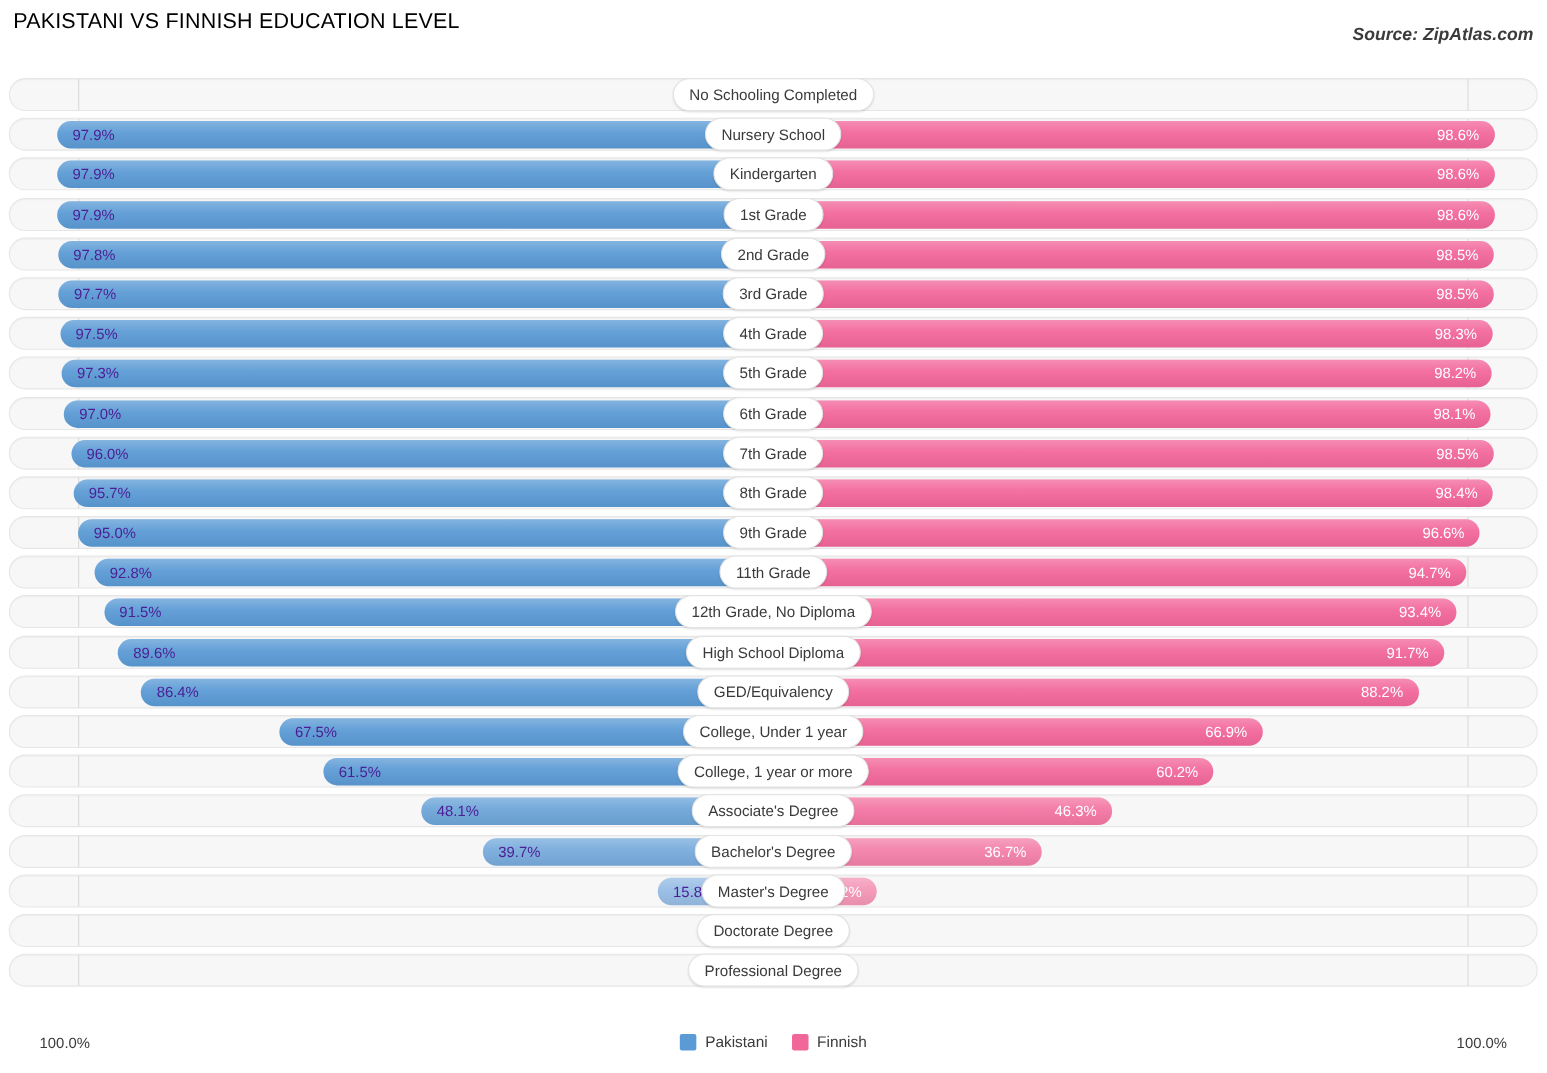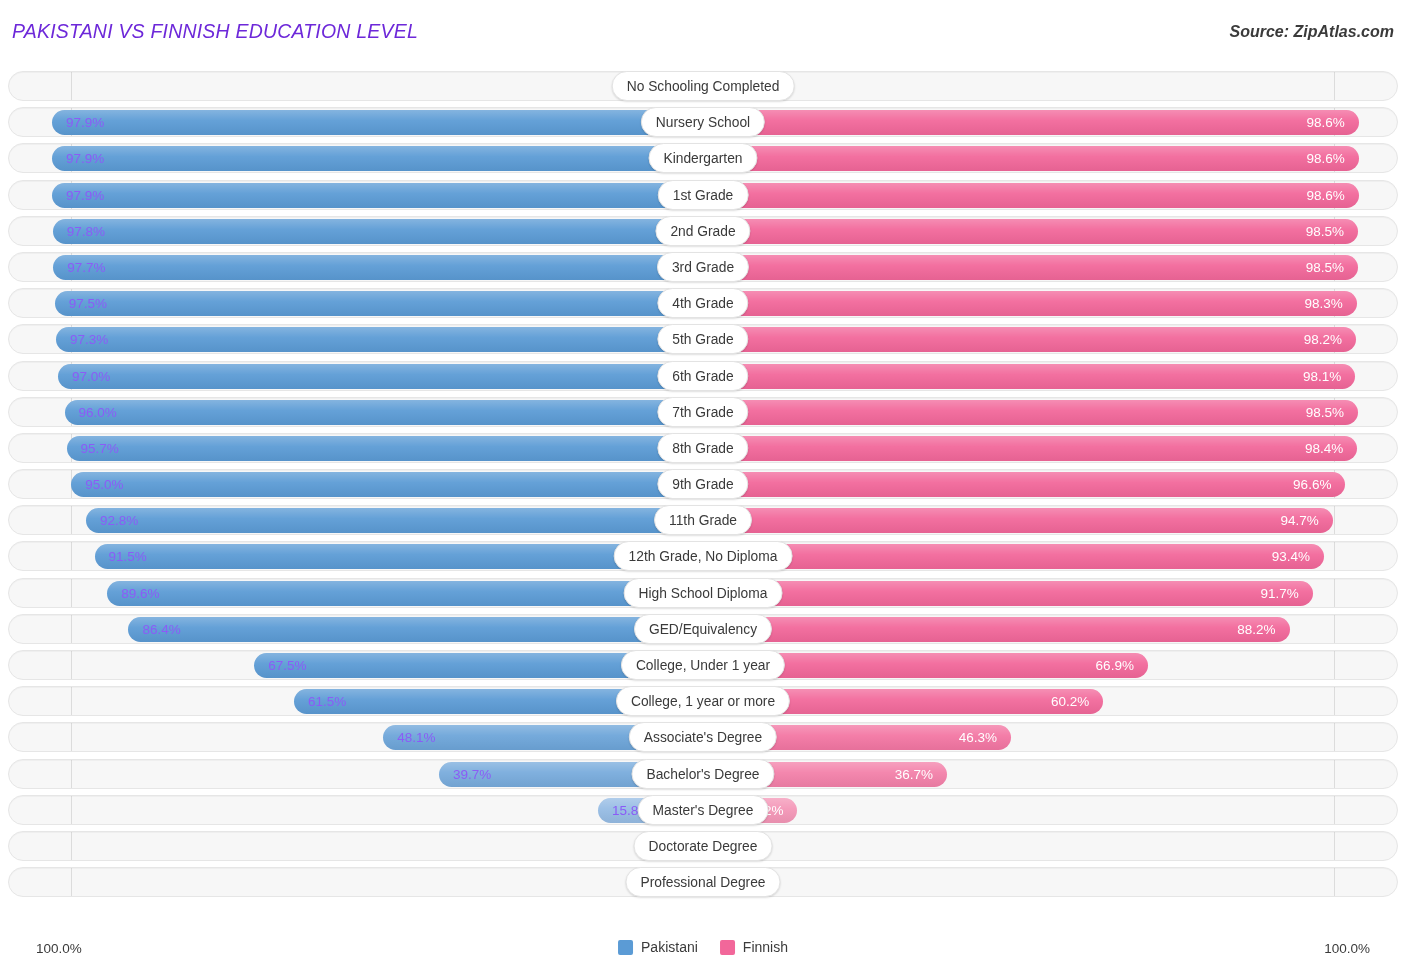--- a/index.html
+++ b/index.html
@@ -19,27 +19,26 @@
   }
   
   .header {
     position: absolute;
     top: 0; left: 0; right: 0;
     height: 66px;
   }
   .title {
     position: absolute;
     left: 12px;
-    top: 20px;
+    top: 8px;
     font-size: 19.5px;
     letter-spacing: 0.2px;
-    color: #6d28d9;
+    color: #000000;
     font-weight: 400;
     white-space: nowrap;
-    font-style: italic;
   }
   .source {
     position: absolute;
     right: 12px;
     top: 23px;
     font-size: 16px;
     font-style: italic;
     font-weight: bold;
     color: #3b3b3b;
     white-space: nowrap;
@@ -96,21 +95,21 @@
   }
 
   .val {
     position: absolute;
     top: 6px;
     height: 25px;
     line-height: 25px;
     font-size: 13.5px;
     white-space: nowrap;
   }
-  .val.inside-left  { color: #8b5cf6; }
+  .val.inside-left  { color: #4c1d95; }
   .val.inside-right { color: #ffffff; }
   .val.outside-left  { color: #3b3b3b; }
   .val.outside-right { color: #3b3b3b; }
 
   .pill {
     position: absolute;
     top: 3px;
     left: 703px;
     transform: translateX(-50%);
     height: 30px;

